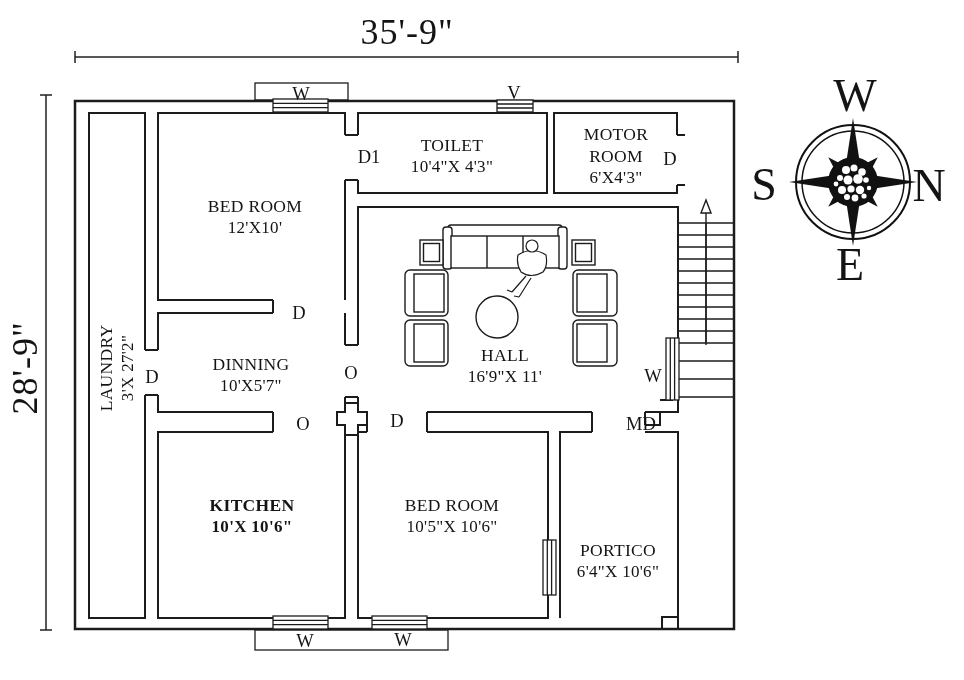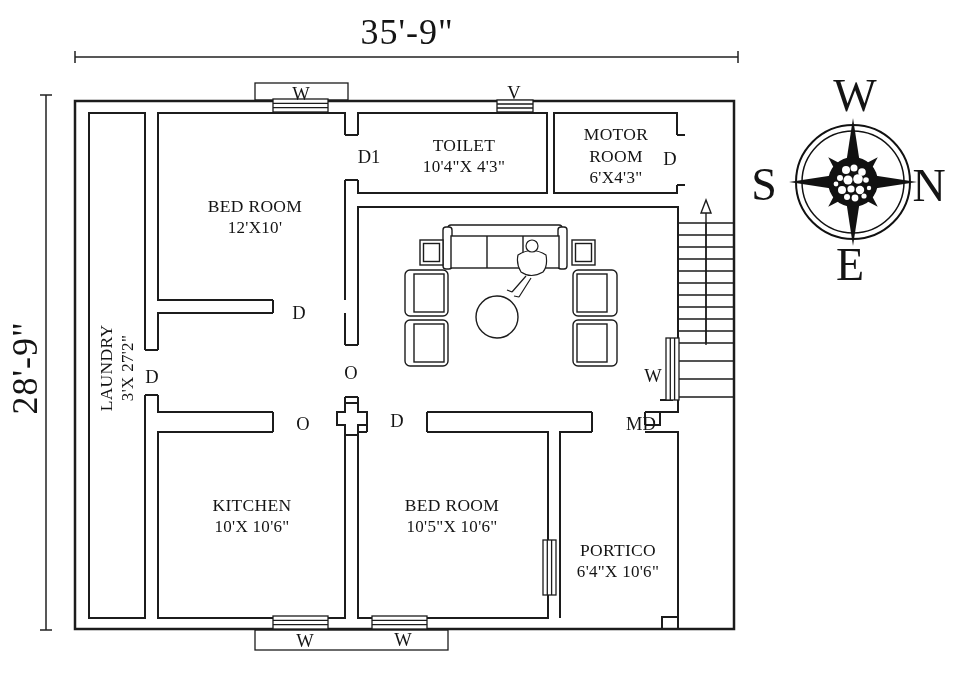--- a/index.html
+++ b/index.html
@@ -167,37 +167,45 @@
         <circle cx="864" cy="196" r="2.6"></circle>
           <circle cx="836" cy="184" r="2.4"></circle>
           <circle cx="869" cy="188" r="2.2"></circle>
       </g>
     </g>
   </svg>
 
   <div class="lbl dim-lbl" style="left:407px;top:32px;">35'-9"</div>
   <div class="lbl dim-lbl rot" style="left:25px;top:368px;">28'-9"</div>
 
-  <div class="lbl room-lbl" style="left:464px;top:156px;">
+  <div class="lbl room-lbl" style="left:452px;top:156px;">
     <div>TOILET</div>
     <div class="size">10'4"X 4'3"</div>
   </div>
   <div class="lbl room-lbl" style="left:616px;top:156px;">
     <div class="wrap">MOTOR ROOM</div>
     <div class="size">6'X4'3"</div>
   </div>
   <div class="lbl room-lbl" style="left:255px;top:217px;">
     <div>BED ROOM</div>
     <div class="size">12'X10'</div>
   </div>
   <div class="lbl room-lbl rot" style="left:117px;top:368px;">
     <div>LAUNDRY</div>
     <div class="size">3'X 27'2"</div>
   </div>
-  <div class="lbl room-lbl" style="left:252px;top:516px;">
+  <div class="lbl room-lbl" style="left:251px;top:375px;">
+    <div>DINNING</div>
+    <div class="size">10'X5'7"</div>
+  </div>
+  <div class="lbl room-lbl" style="left:505px;top:366px;">
+    <div>HALL</div>
+    <div class="size">16'9"X 11'</div>
+  </div>
+  <div class="lbl room-lbl" style="left:252px;top:516px;font-weight:bold;">
     <div>KITCHEN</div>
     <div class="size">10'X 10'6"</div>
   </div>
   <div class="lbl room-lbl" style="left:452px;top:516px;">
     <div>BED ROOM</div>
     <div class="size">10'5"X 10'6"</div>
   </div>
   <div class="lbl room-lbl" style="left:618px;top:517px;margin-top:44px;">
     <div>PORTICO</div>
     <div class="size">6'4"X 10'6"</div>

